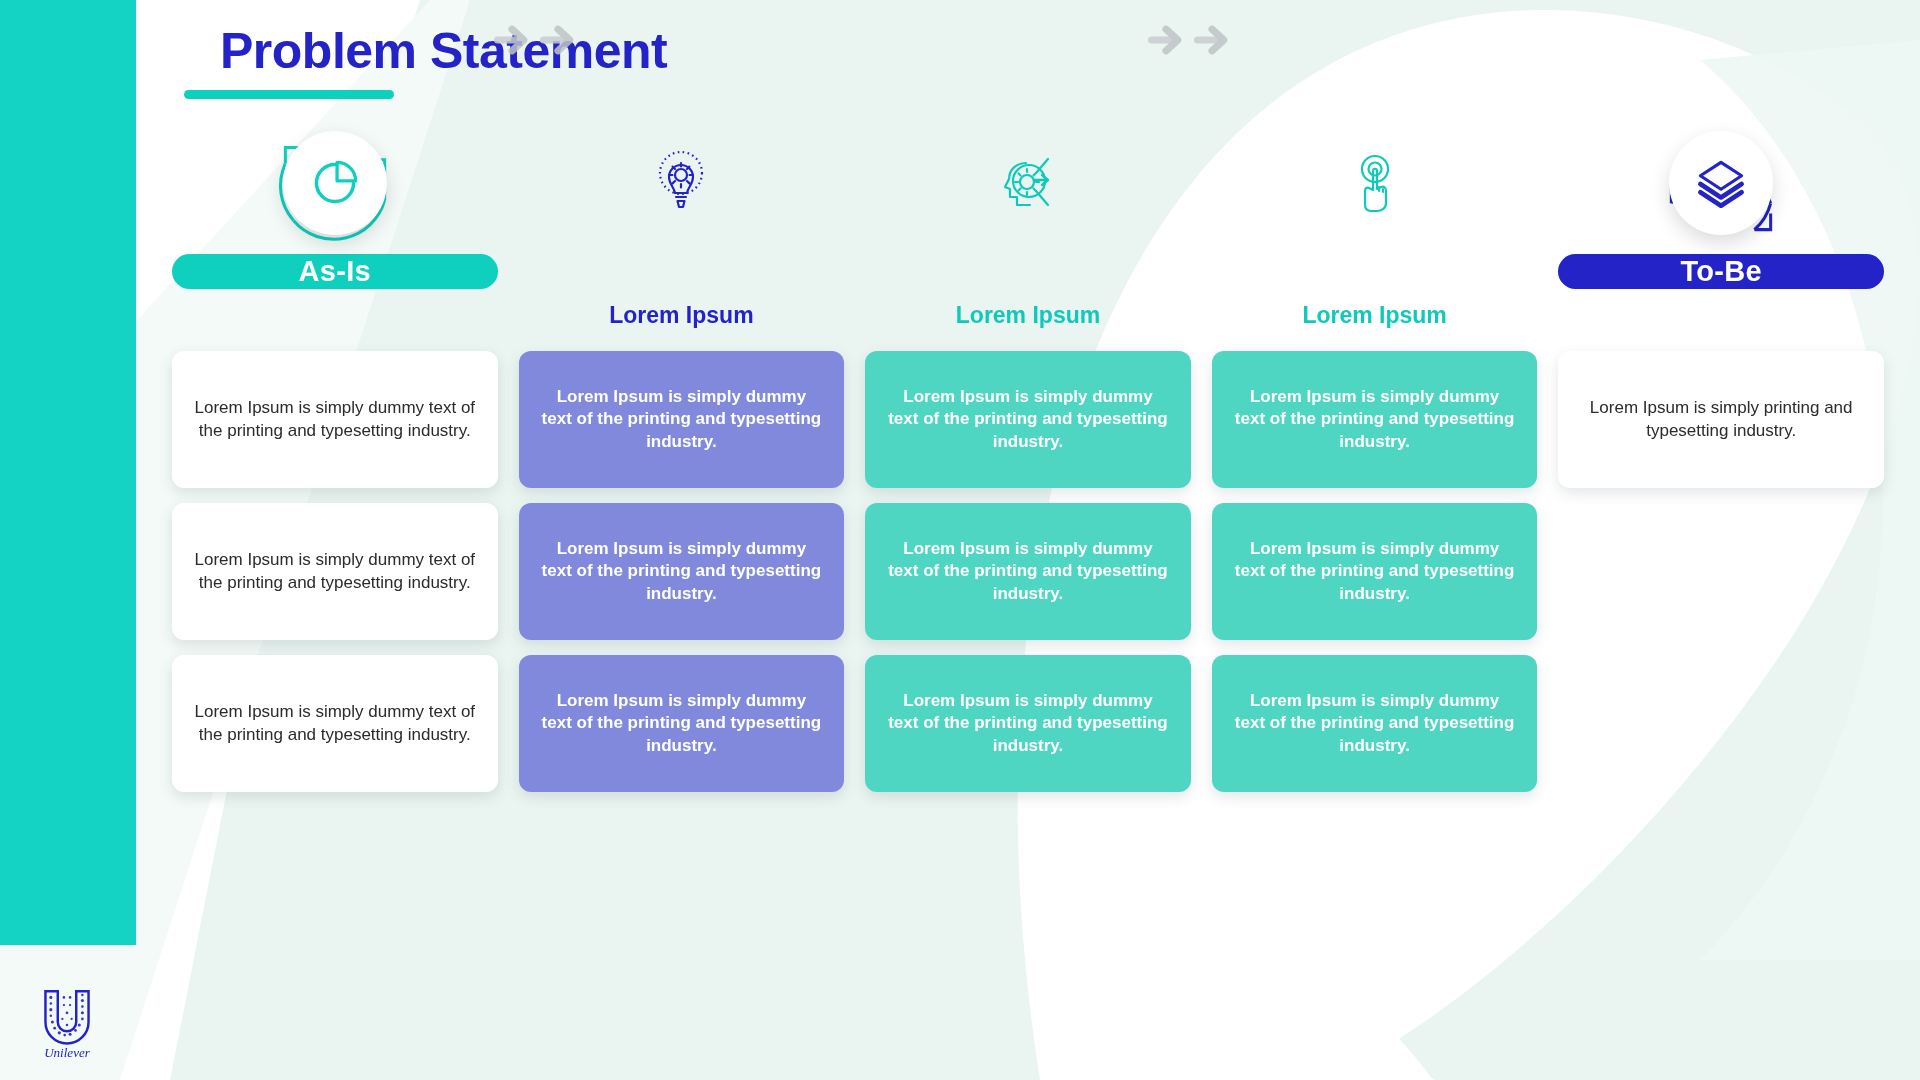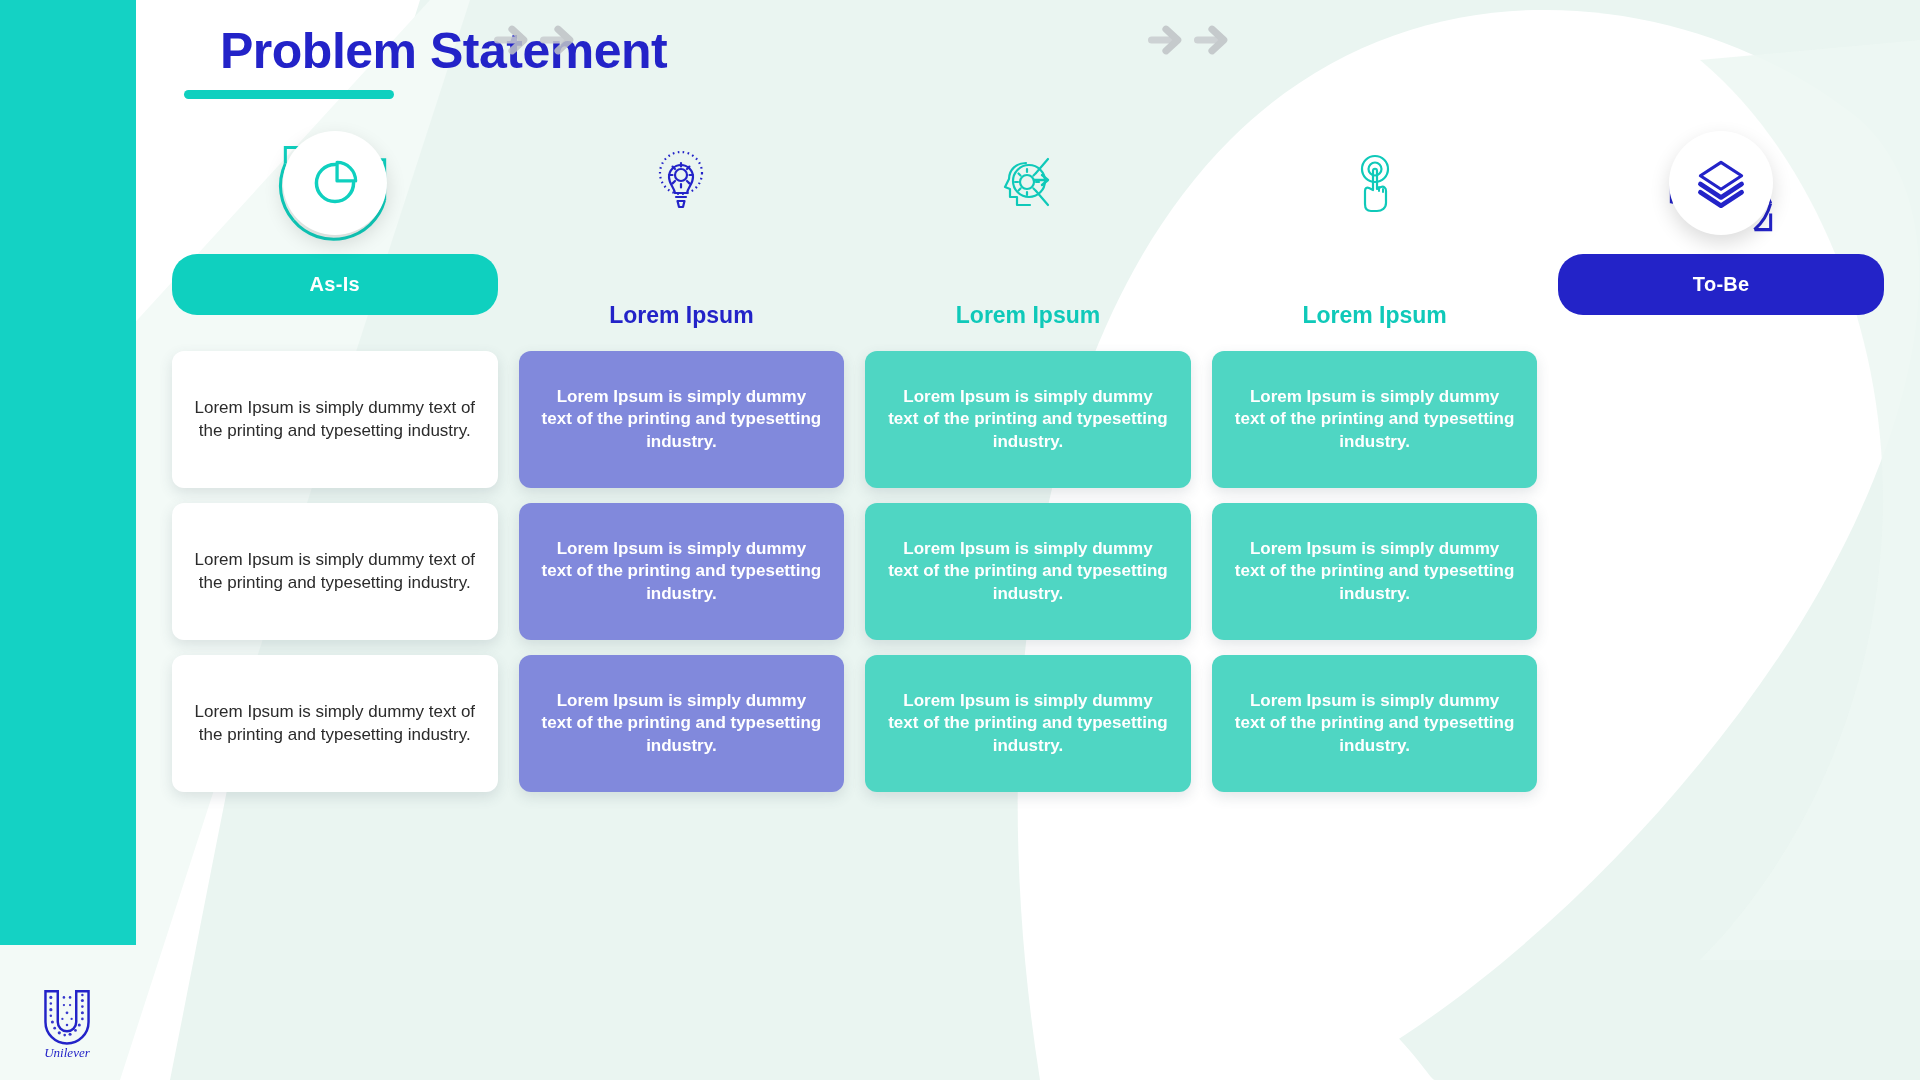--- a/index.html
+++ b/index.html
@@ -105,25 +105,25 @@
   .head-area {
     width: 100%;
     height: 78px;
     display: flex;
     flex-direction: column;
     align-items: center;
     justify-content: flex-start;
   }
   .pill {
     width: 100%;
-    height: 61px;
+    height: 35px;
     border-radius: 25px;
     display: flex; align-items: center; justify-content: center;
     color: #ffffff;
-    font-size: 20px;
+    font-size: 29px;
     font-weight: bold;
     letter-spacing: .3px;
   }
   .pill.teal { background: #0fd0bf; }
   .pill.blue { background: #2323c8; }
 
   .plain-label {
     font-size: 23px;
     font-weight: bold;
     line-height: 1;
@@ -349,20 +349,21 @@
               <path d="M12 33 L32 46 L52 33" stroke="#2323c8" stroke-width="4.5" fill="none" stroke-linejoin="round" stroke-linecap="round"></path>
               <path d="M12 41 L32 54 L52 41" stroke="#2323c8" stroke-width="4.5" fill="none" stroke-linejoin="round" stroke-linecap="round"></path>
             </svg>
           </div>
         </div>
       </div>
       <div class="head-area">
         <div class="pill blue">To-Be</div>
       </div>
       <div class="cards">
+        <div class="card white">Lorem Ipsum is simply printing and typesetting industry.</div>
       </div>
     </div>
 
   </div>
 
   <svg class="logo" viewBox="0 0 100 104">
     <g fill="none" stroke="#2323c8" stroke-width="3.2">
       <path d="M22 12 L22 52 A28 28 0 0 0 78 52 L78 12 L62 12 L62 52 A12 12 0 0 1 38 52 L38 12 Z"></path>
     </g>
     <g fill="#2323c8" opacity=".9">

